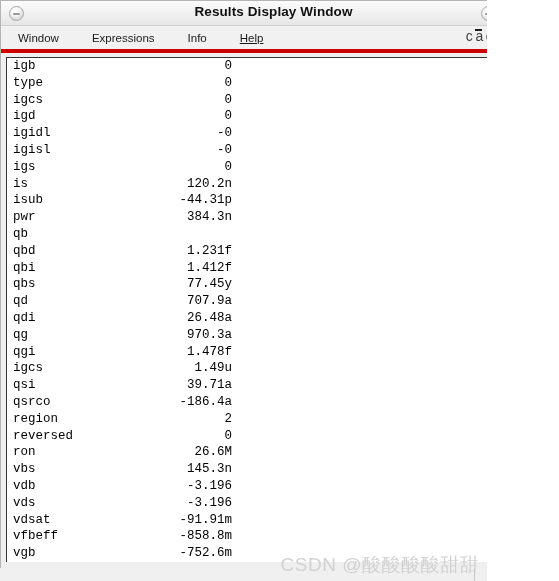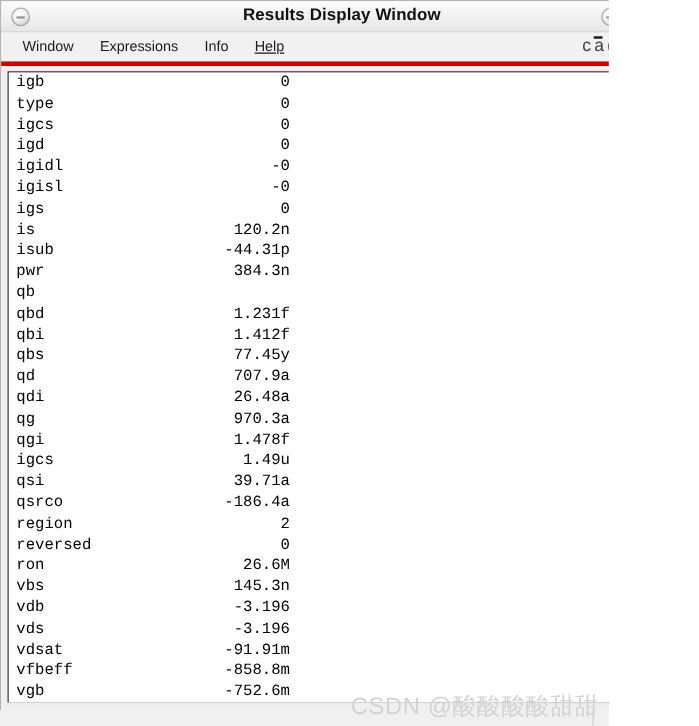--- a/index.html
+++ b/index.html
@@ -115,21 +115,21 @@
     background: #f1f1f1;
     box-sizing: border-box;
   }
   .menu-items {
     position: absolute;
     left: 9px;
     top: 0;
     height: 23px;
     display: flex;
     align-items: center;
-    gap: 4px;
+    gap: 16px;
   }
   .menu-item {
     font-size: 11.5px;
     color: #1a1a1a;
     padding: 2px 9px 2px 8px;
     font-family: "Liberation Sans", sans-serif;
     white-space: nowrap;
     cursor: default;
   }
   .menu-item .uline {

